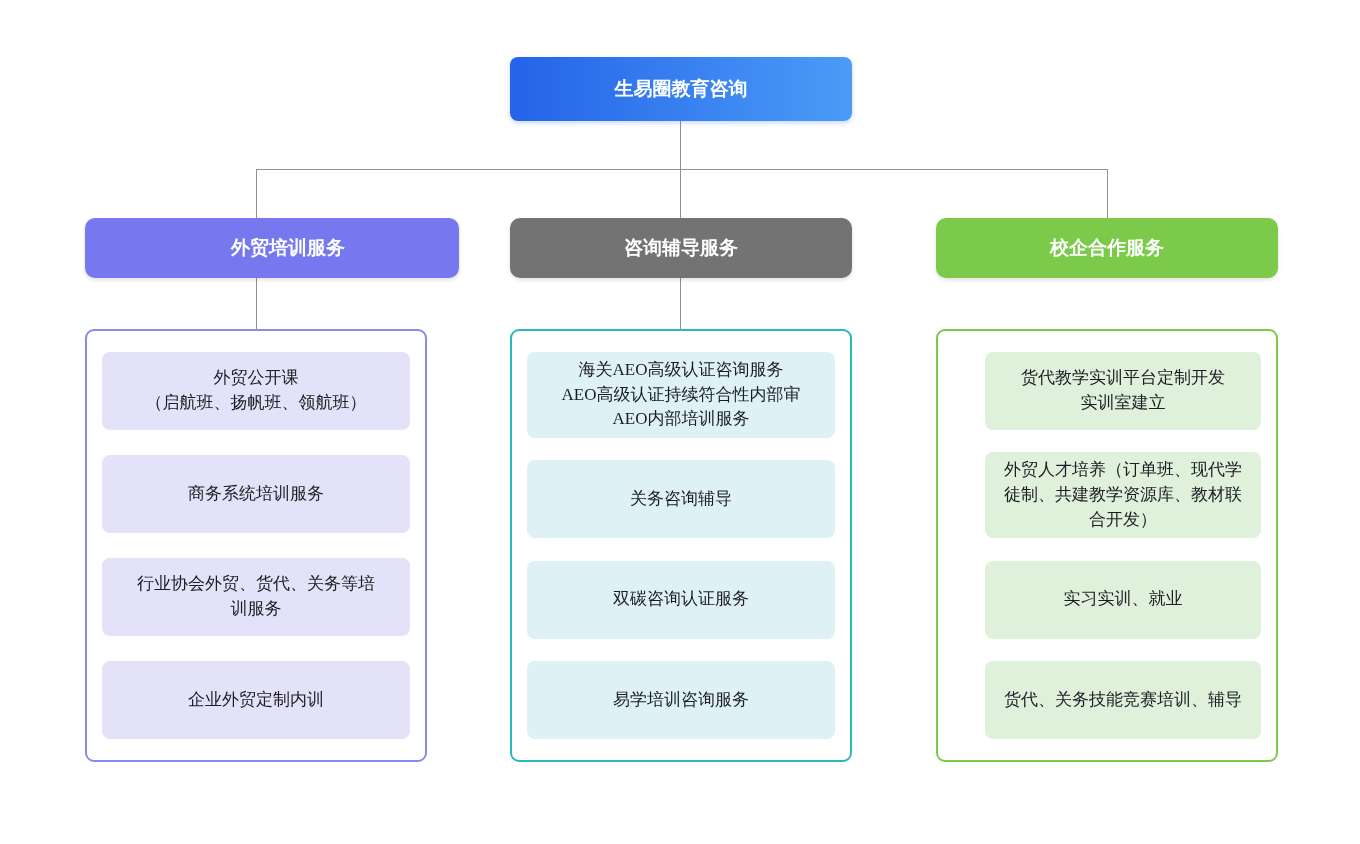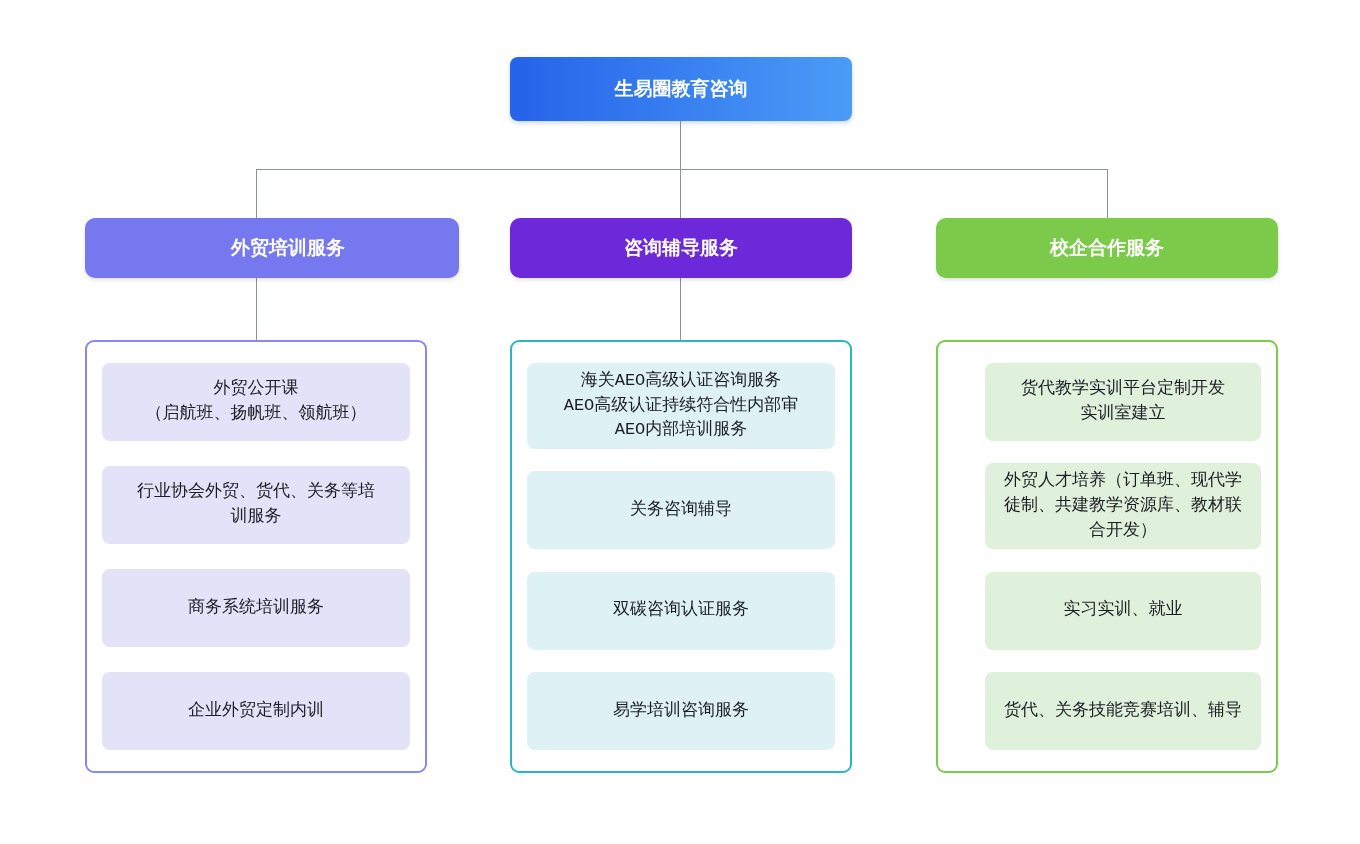--- a/index.html
+++ b/index.html
@@ -1,21 +1,21 @@
 <!DOCTYPE html>
 <html><head>
 <meta charset="utf-8">
 <style>
   html, body { margin: 0; padding: 0; background: #ffffff; }
   .canvas {
     position: relative;
     width: 1296px;
     height: 844px;
     background: #ffffff;
-    font-family: Liberation Mono, monospace;
+    font-family: Liberation Serif, serif;
     overflow: hidden;
     border-radius: 10px;
   }
 
   
   .line { position: absolute; background: #8a929c; }
   .line-v { width: 1px; }
   .line-h { height: 1px; }
 
   
@@ -36,27 +36,27 @@
     position: absolute;
     top: 218px;
     width: 342px; height: 60px;
     border-radius: 10px;
     color: #ffffff;
     font-size: 19px; font-weight: 700;
     display: flex; align-items: center; justify-content: center;
     box-shadow: 0 2px 4px rgba(0,0,0,0.12);
   }
   .branch-header.b0 { left: 85px;  background: #7678ef; padding-left: 32px; }
-  .branch-header.b1 { left: 510px; background: #6d28d9; }
+  .branch-header.b1 { left: 510px; background: #737373; }
   .branch-header.b2 { left: 936px; background: #7bca4a; }
 
   
   .branch-container {
     position: absolute;
-    top: 340px;
+    top: 329px;
     width: 342px; height: 433px;
     box-sizing: border-box;
     border-radius: 9px;
     background: #ffffff;
     border: 2px solid;
     padding: 21px 15px;
     display: flex;
     flex-direction: column;
     justify-content: space-between;
   }
@@ -104,23 +104,23 @@
   <div class="branch-header b1">
     <span>咨询辅导服务</span>
   </div>
   <div class="branch-header b2">
     <span>校企合作服务</span>
   </div>
 
   <div class="branch-container b0">
     <div class="leaf">外贸公开课
 （启航班、扬帆班、领航班）</div>
+    <div class="leaf">商务系统培训服务</div>
     <div class="leaf">行业协会外贸、货代、关务等培
 训服务</div>
-    <div class="leaf">商务系统培训服务</div>
     <div class="leaf">企业外贸定制内训</div>
   </div>
 
   <div class="branch-container b1">
     <div class="leaf">海关AEO高级认证咨询服务
 AEO高级认证持续符合性内部审
 AEO内部培训服务</div>
     <div class="leaf">关务咨询辅导</div>
     <div class="leaf">双碳咨询认证服务</div>
     <div class="leaf">易学培训咨询服务</div>

